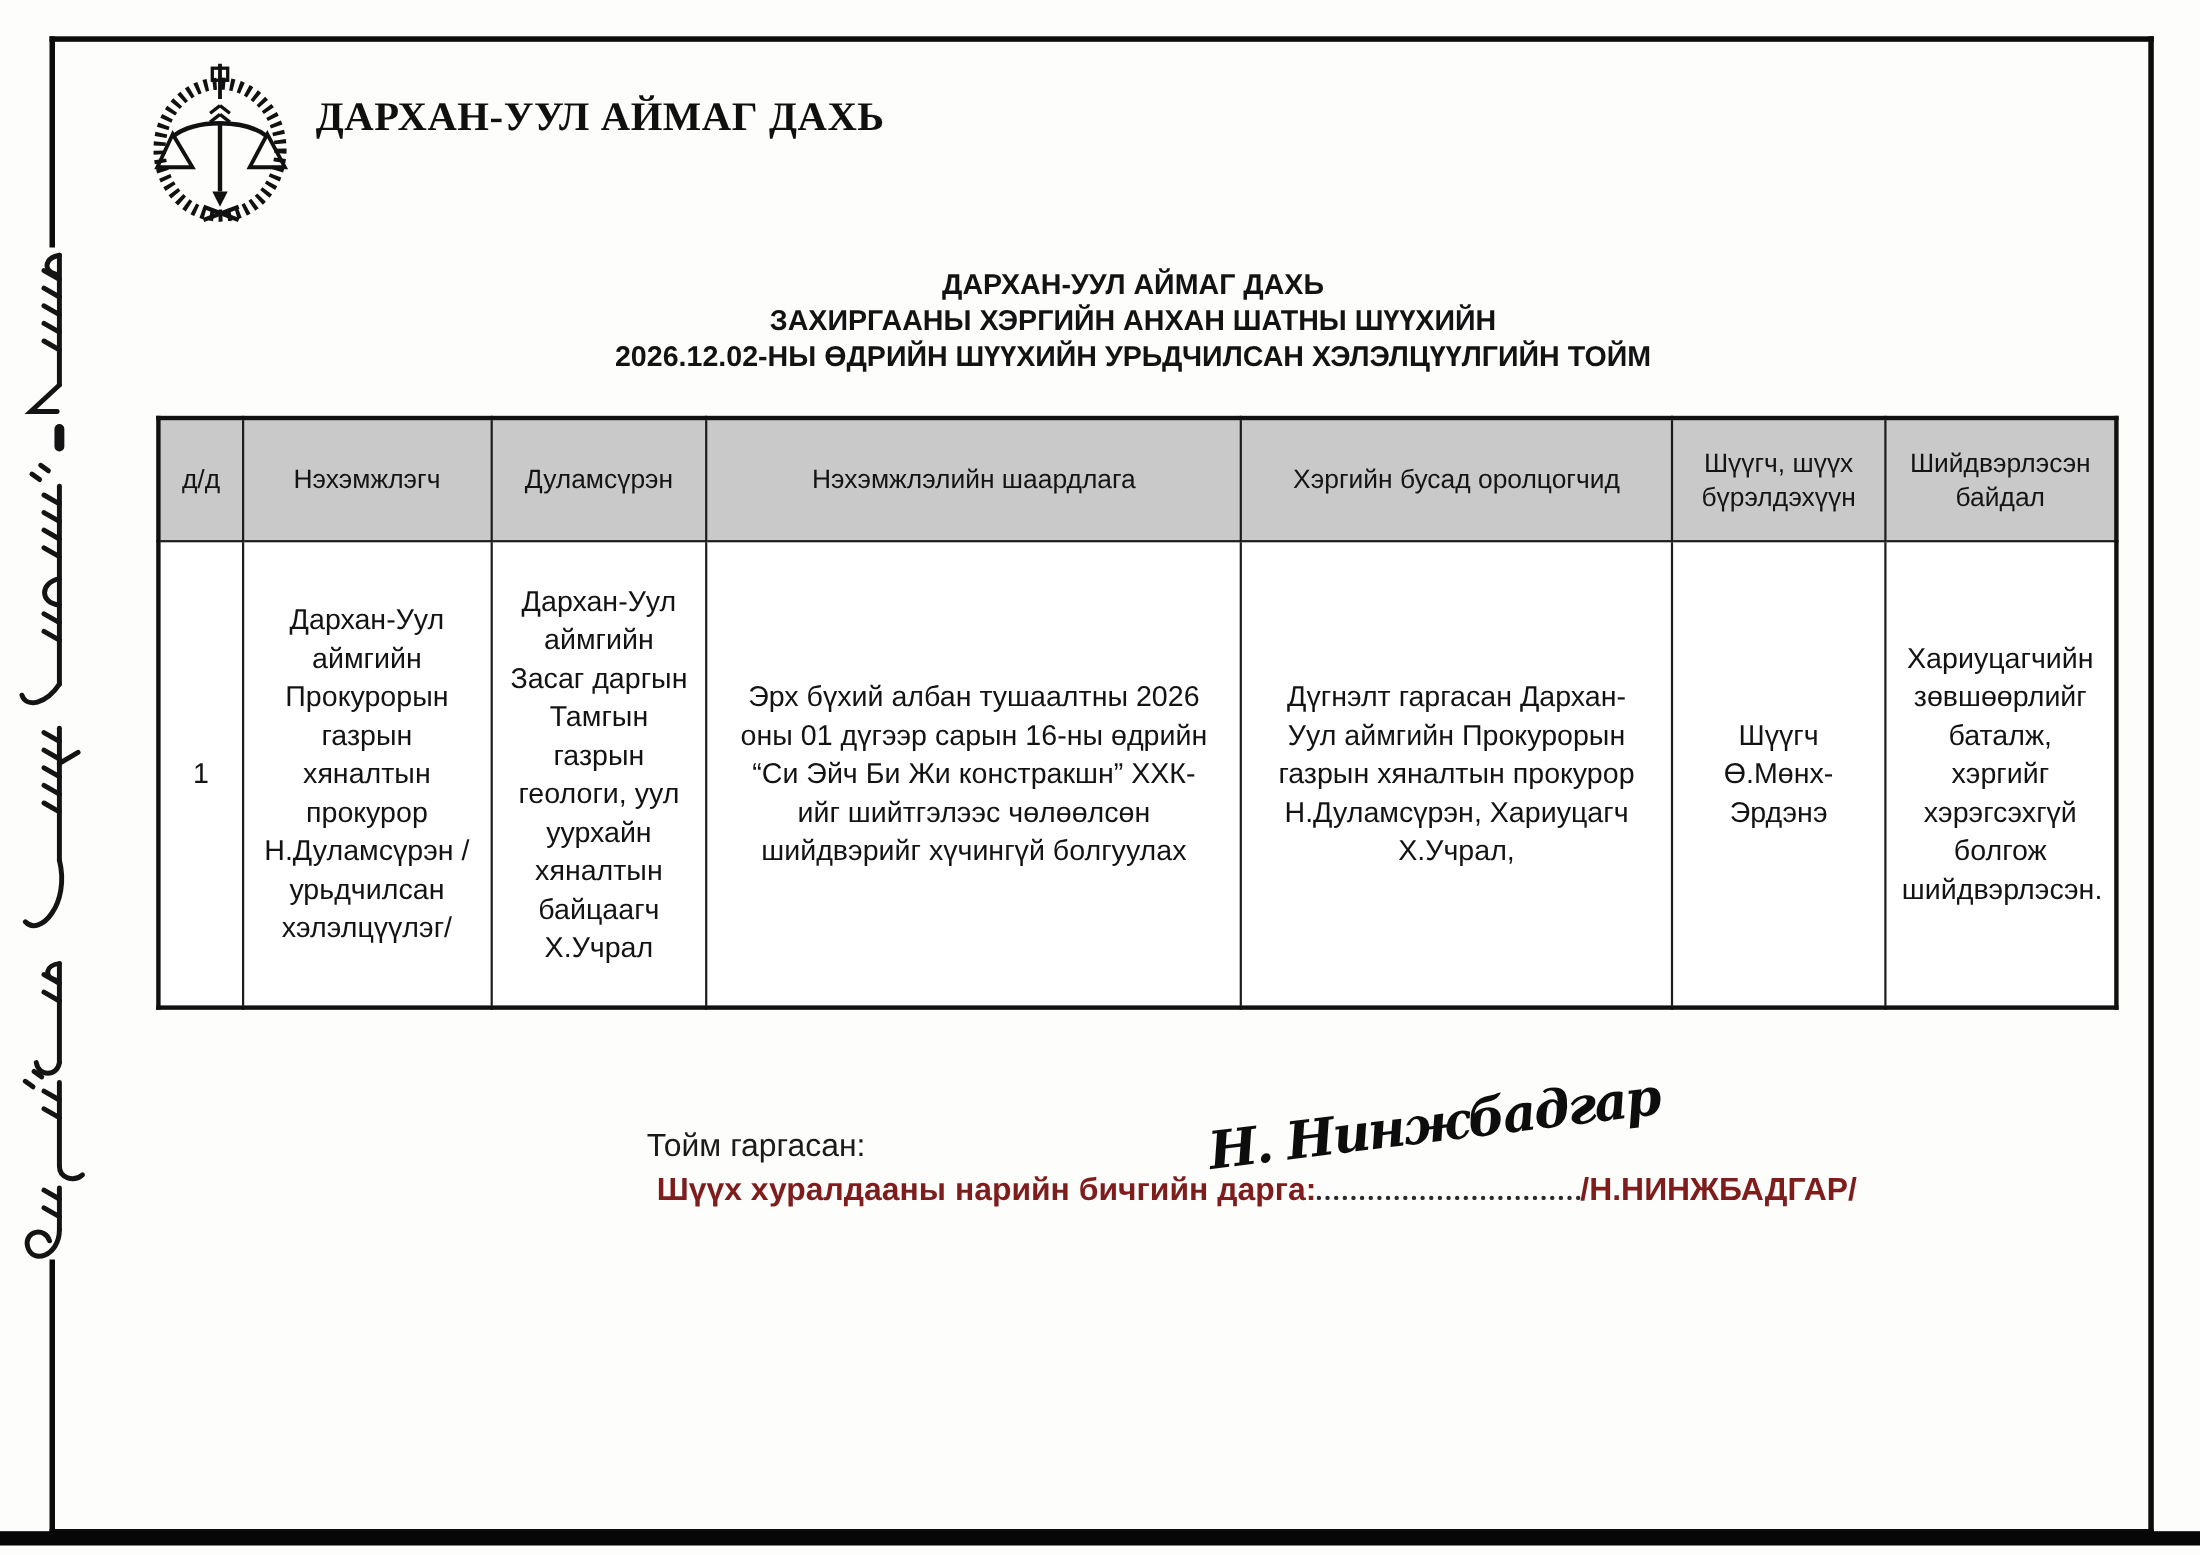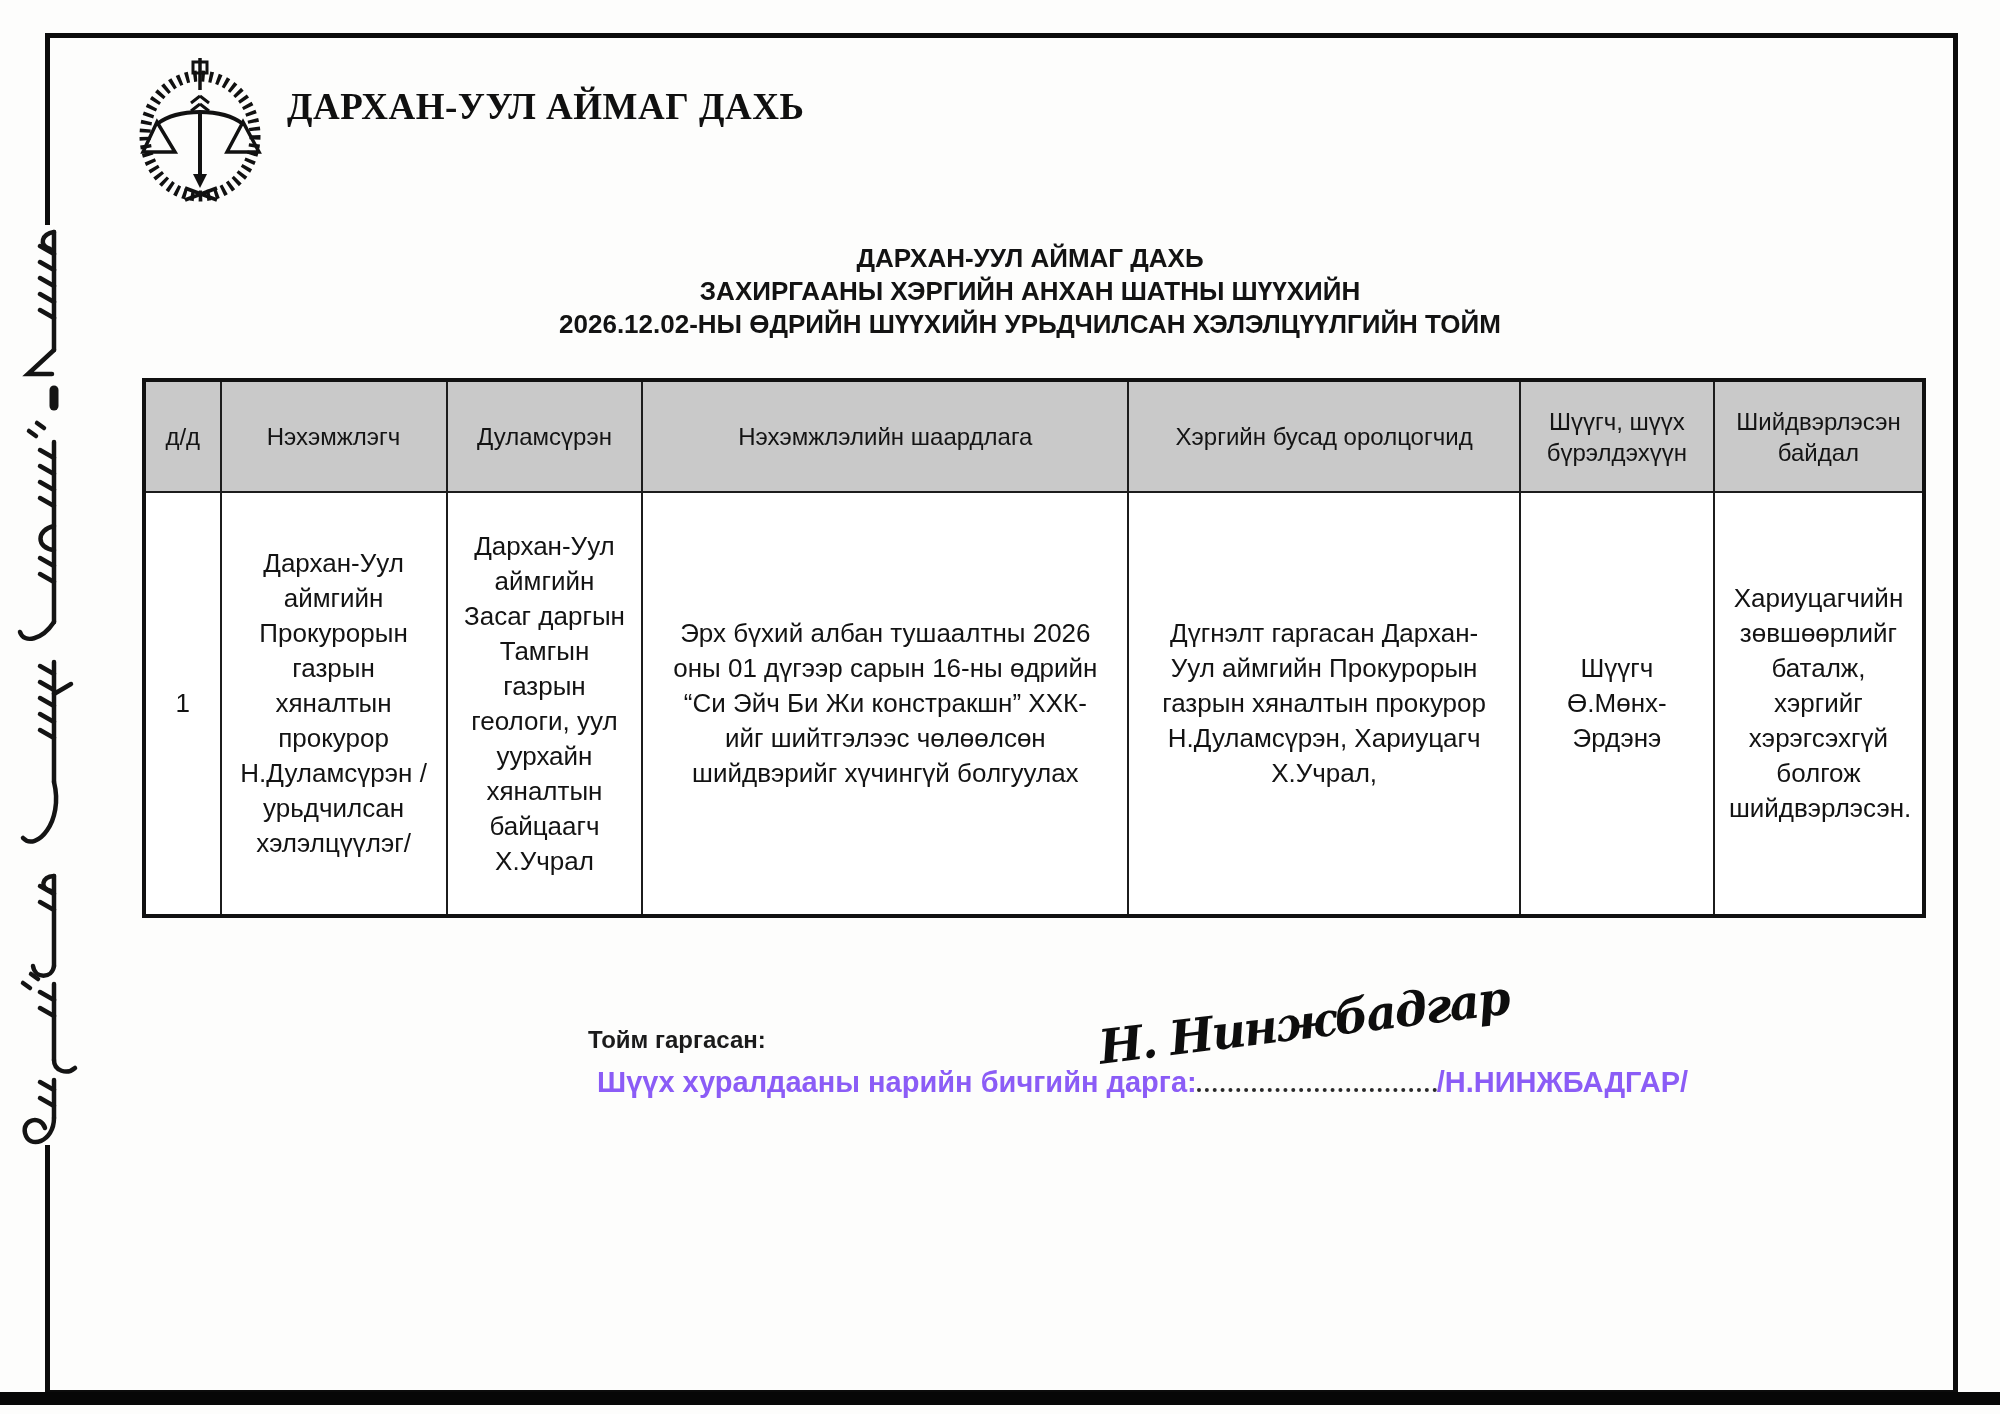--- a/index.html
+++ b/index.html
@@ -47,25 +47,25 @@
   .case-table th{
     background:#c9c9c9;font-weight:400;font-size:24px;line-height:31px;color:#141414;
   }
   .case-table td{font-size:26px;line-height:35px;color:#131313;background:#fff;}
   td.c-claim{padding:6px 28px;}
   td.c-others{padding:6px 28px;}
   td.c-plaintiff,td.c-defendant{padding:6px 16px;}
 
   .footer-label1{
     position:absolute;left:588px;top:1026px;
-    font-size:24px;font-weight:700;color:#1b1b1b;text-align:right;
+    font-size:29px;font-weight:400;color:#1b1b1b;text-align:right;
   }
   .footer-line2{
     position:absolute;left:597px;top:1066px;
-    font-size:29px;font-weight:700;color:#8b5cf6;white-space:nowrap;
+    font-size:29px;font-weight:700;color:#7f1d1d;white-space:nowrap;
   }
   .leader{
     display:inline-block;width:240px;height:20px;
     border-bottom:4px dotted #2a2a2a;vertical-align:baseline;
   }
   .signature{
     position:absolute;left:1098px;top:1004px;width:260px;
     font-family:"DejaVu Serif", serif;font-style:italic;font-weight:700;
     font-size:47px;letter-spacing:-2px;color:#0d0d0d;
     transform:rotate(-7deg);white-space:nowrap;

